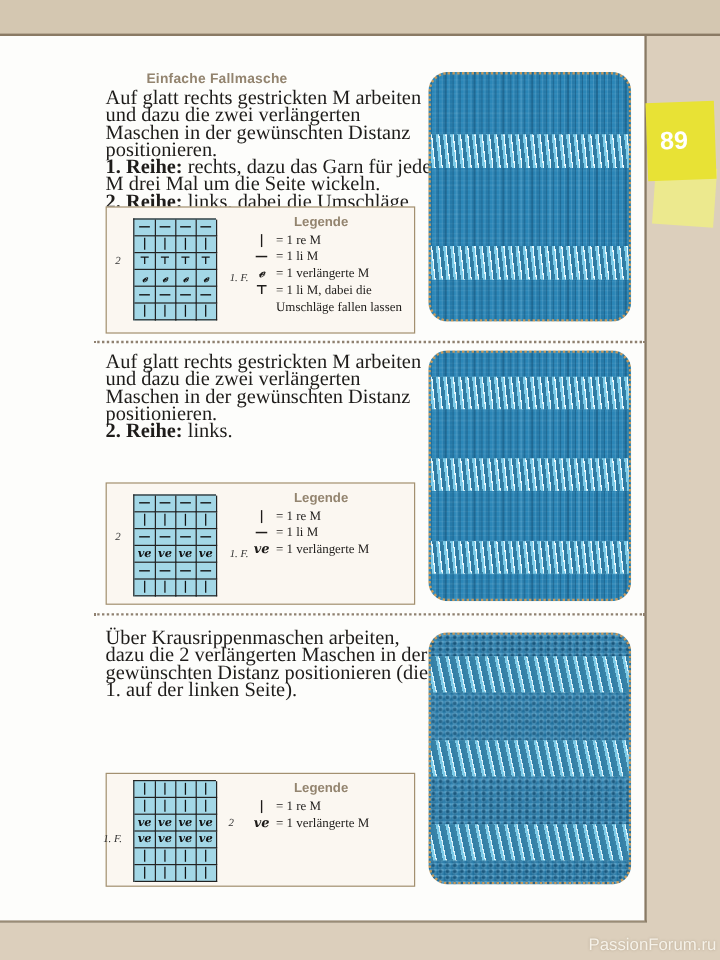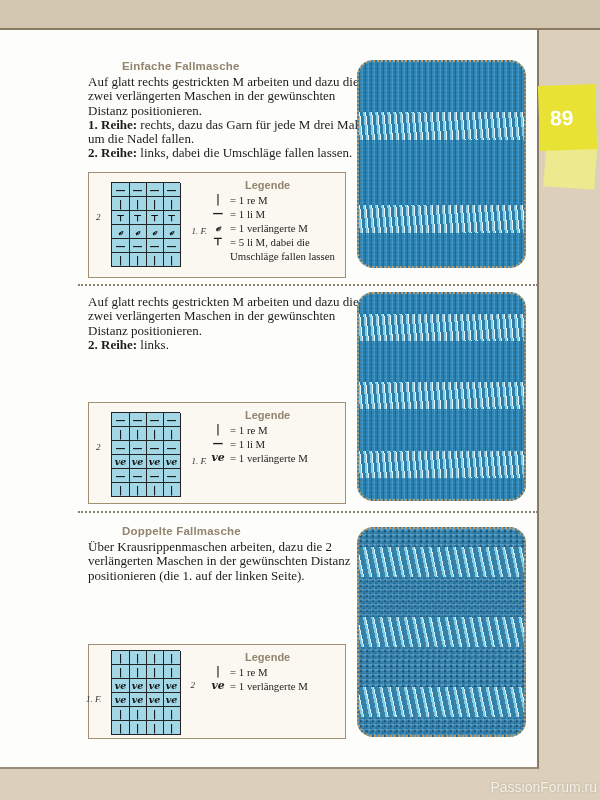--- a/index.html
+++ b/index.html
@@ -8,21 +8,21 @@
     background:#dccfbc;
     font-family:"Liberation Serif", serif;
   }
   .top-band{position:absolute;left:0;top:0;width:600px;height:28px;
     background:#d4c7b1;border-bottom:2px solid #8a7a64;}
   .page{position:absolute;left:0;top:30px;width:537px;height:737px;
     background:#fdfdfb;border-right:2px solid #8a7a64;border-bottom:2px solid #9a8c76;}
   .sec{position:absolute;left:88px;width:272px;}
   .sec h3{margin:0 0 3px 0;font-family:"Liberation Sans",sans-serif;
     font-size:11.5px;font-weight:bold;color:#93846f;letter-spacing:.2px;padding-left:34px;}
-  .sec p{margin:0;font-size:13px;line-height:14.3px;color:#1e1c1a;font-family:Liberation Serif, serif;}
+  .sec p{margin:0;font-size:17px;line-height:14.3px;color:#1e1c1a;font-family:Liberation Serif, serif;}
   .sec p b{font-weight:bold;}
   .dotsep{position:absolute;left:78px;width:460px;height:0;
     border-top:2px dotted #8f8170;}
   
   .lbox{position:absolute;left:88px;width:256px;background:#fbf7f1;
     border:1px solid #a39070;}
   .chart{position:absolute;left:22px;top:9px;}
   .grid{display:grid;border-left:1px solid #222;border-top:1px solid #222;
     background:#a3d7e6;}
   .cell{width:17px;height:13px;display:flex;align-items:center;justify-content:center;
@@ -80,21 +80,21 @@
 </head>
 <body>
 
 <div class="top-band"></div>
 
 <div class="page">
 
   <div class="sec" style="top:30px;">
     <h3>Einfache Fallmasche</h3>
     <p>Auf glatt rechts gestrickten M arbeiten und dazu die zwei verlängerten Maschen in der gewünschten Distanz positionieren.</p>
-    <p><b>1. Reihe:</b> <span>rechts, dazu das Garn für jede M drei Mal um die Nadel fallen.</span></p>
+    <p><b>1. Reihe:</b> <span>rechts, dazu das Garn für jede M drei Mal um die Seite wickeln.</span></p>
     <p><b>2. Reihe:</b> <span>links, dabei die Umschläge fallen lassen.</span></p>
   </div>
 
   <div class="photo" style="top:30px;height:208px;">
     <div class="band" style="top:50px;height:28px;"></div>
     <div class="band" style="top:143px;height:28px;"></div>
   </div>
 
   <div class="lbox" style="top:142px;height:104px;">
     <div class="chart">
@@ -136,21 +136,21 @@
       <div class="lrow">
           <span class="lsym">—</span>
           <span class="llab">= 1 li M</span>
         </div>
       <div class="lrow">
           <span class="lsym cur">ℯ</span>
           <span class="llab">= 1 verlängerte M</span>
         </div>
       <div class="lrow">
           <span class="lsym">⊤</span>
-          <span class="llab">= 5 li M, dabei die Umschläge fallen lassen</span>
+          <span class="llab">= 1 li M, dabei die Umschläge fallen lassen</span>
         </div>
     </div>
   </div>
 
   <div class="dotsep" style="top:254px;"></div>
 
   <div class="sec" style="top:265px;">
     <p>Auf glatt rechts gestrickten M arbeiten und dazu die zwei verlängerten Maschen in der gewünschten Distanz positionieren.</p>
     <p><b>2. Reihe:</b> <span>links.</span></p>
   </div>
@@ -205,21 +205,20 @@
       <div class="lrow">
           <span class="lsym cur">ve</span>
           <span class="llab">= 1 verlängerte M</span>
         </div>
     </div>
   </div>
 
   <div class="dotsep" style="top:481px;"></div>
 
   <div class="sec" style="top:495px;">
-    <h3>Doppelte Fallmasche</h3>
     <p>Über Krausrippenmaschen arbeiten, dazu die 2 verlängerten Maschen in der gewünschten Distanz positionieren (die 1. auf der linken Seite).</p>
   </div>
 
   <div class="photo garter" style="top:497px;height:210px;">
     <div class="band wavy" style="top:18px;height:30px;"></div>
     <div class="band wavy" style="top:88px;height:30px;"></div>
     <div class="band wavy" style="top:158px;height:30px;"></div>
   </div>
 
   <div class="lbox sec3box" style="top:614px;height:93px;">

